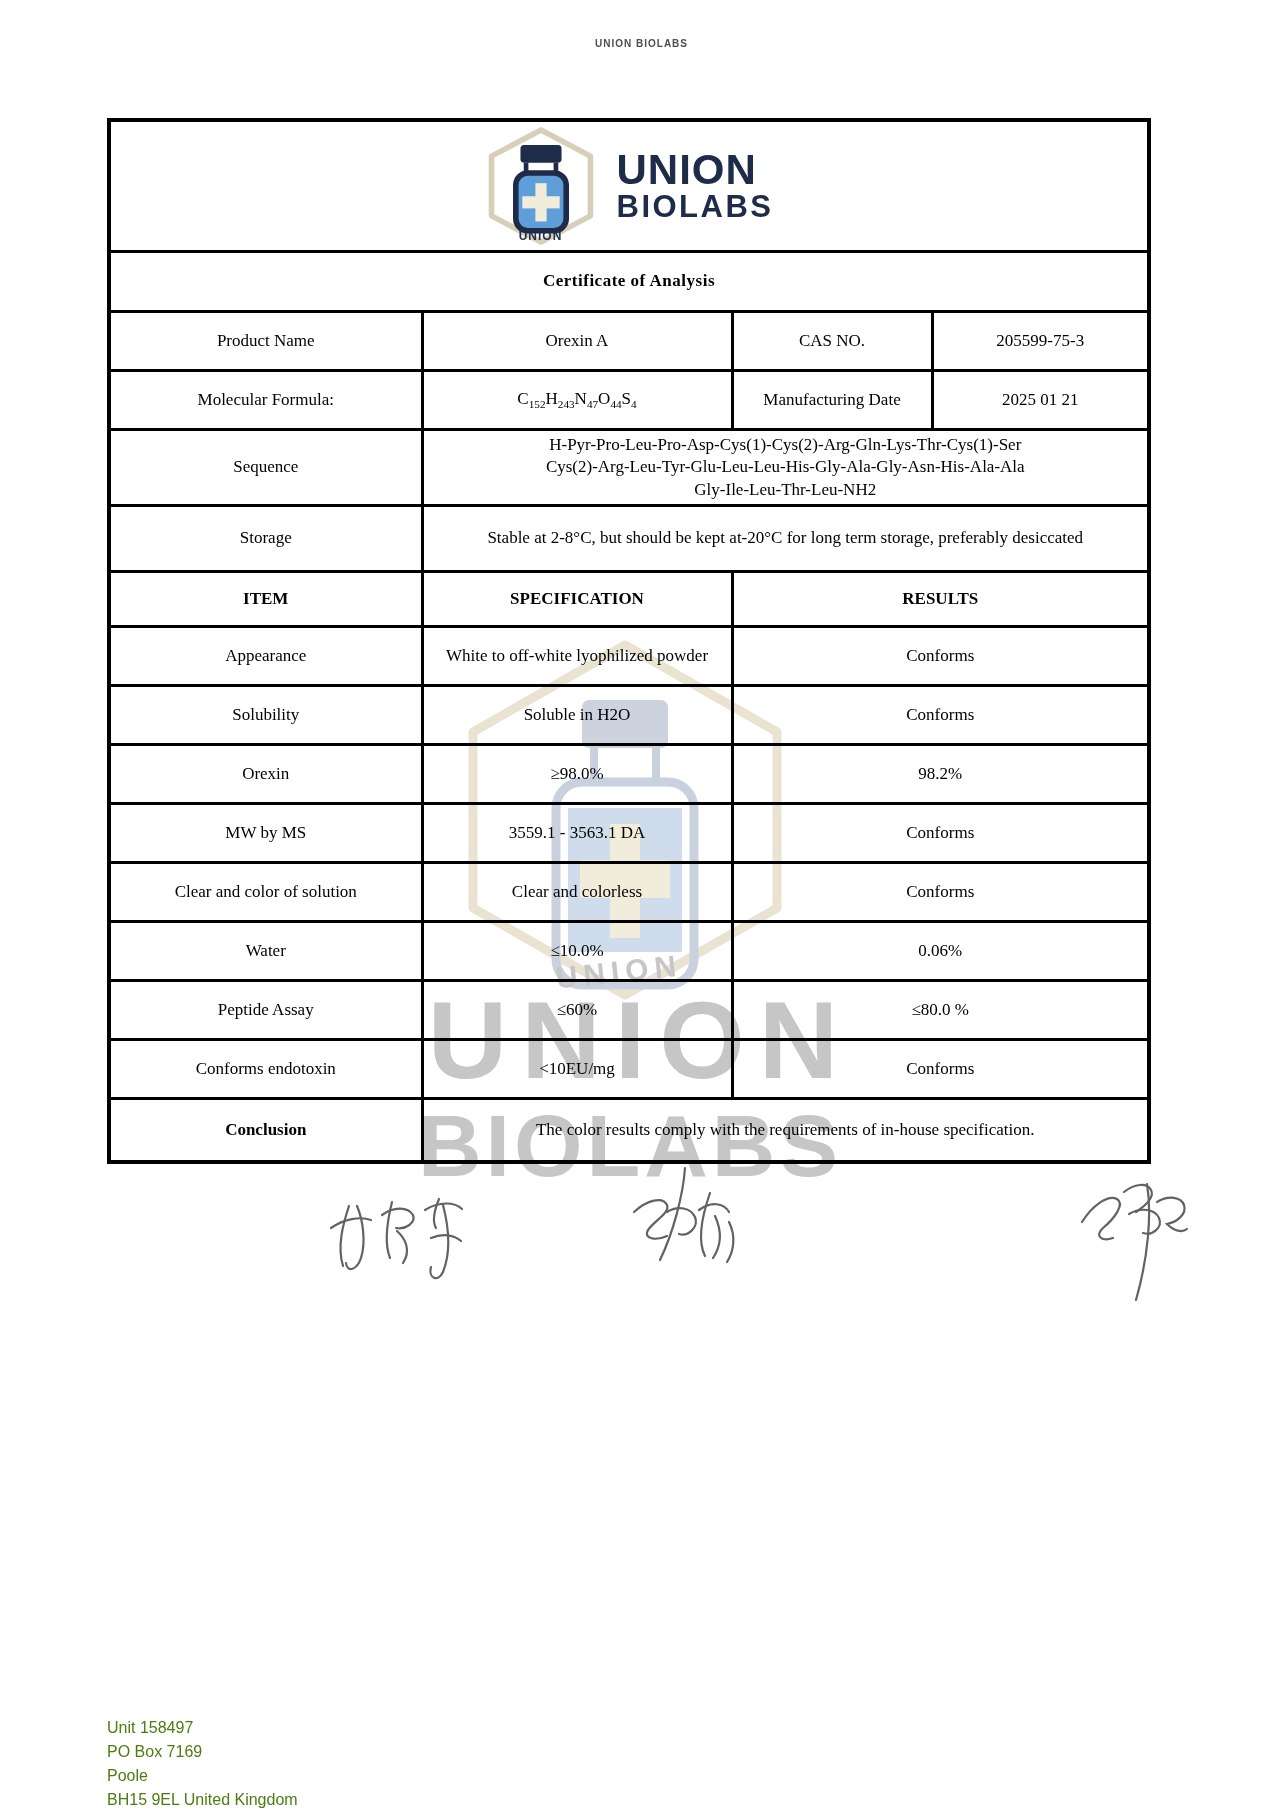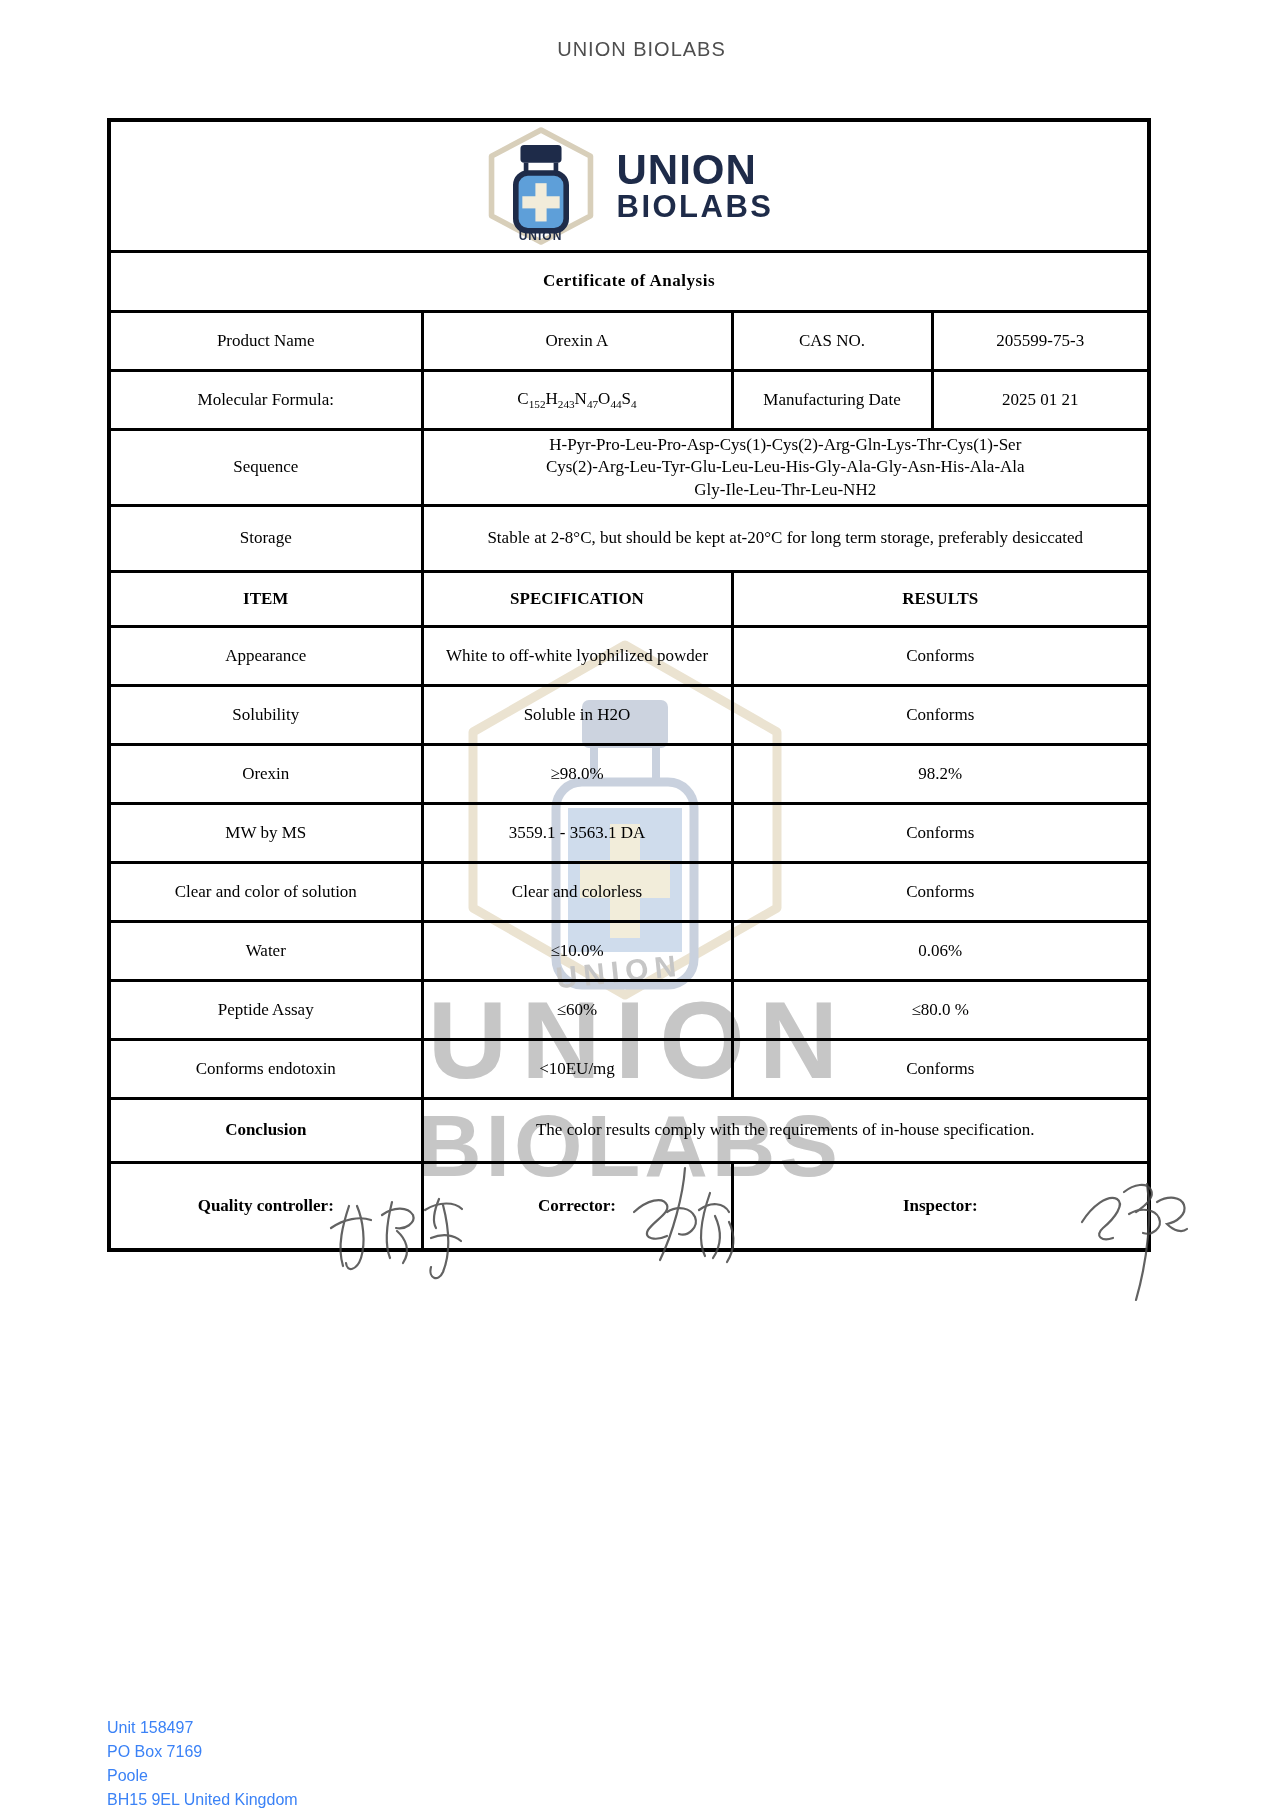--- a/index.html
+++ b/index.html
@@ -1,20 +1,20 @@
 <!DOCTYPE html>
 <html><head>
 <meta charset="utf-8">
 <style>
   html,body{margin:0;padding:0;background:#fff;}
   .page{position:relative;width:1283px;height:1813px;background:#fff;overflow:hidden;
         font-family:"Liberation Serif",serif;color:#000;}
   
   .page-header{position:absolute;top:38px;left:0;width:100%;text-align:center;
-    font-family:"Liberation Sans",sans-serif;font-size:20px;letter-spacing:1px;color:#4e4e4e;}
+    font-family:"Liberation Sans",sans-serif;font-size:10px;letter-spacing:1px;color:#4e4e4e;font-weight:bold;}
   
   .overlay{position:absolute;left:0;top:0;width:1283px;height:1813px;pointer-events:none;}
   .wm{z-index:0;}
   .sig{z-index:3;}
   
   .cert-wrap{position:absolute;left:107px;top:118px;width:1040px;z-index:1;}
   table.cert{width:1040px;border-collapse:collapse;table-layout:fixed;border:4px solid #000;background:transparent;}
   table.cert td{border:3px solid #000;text-align:center;vertical-align:middle;
     font-size:17px;line-height:1.32;padding:3px 8px;background:transparent;}
   .r-logo{height:130px;} .r-title{height:60px;} .r-info{height:59px;} .r-seq{height:76px;}
@@ -29,21 +29,21 @@
   
   .logo-flex{display:flex;align-items:center;justify-content:center;gap:20px;}
   .logo-hex{position:relative;width:112px;height:122px;flex:0 0 auto;}
   .hex-label{position:absolute;left:0;bottom:2px;width:100%;text-align:center;
     font-family:"Liberation Sans",sans-serif;font-weight:bold;font-size:12px;letter-spacing:1px;color:#1e2b49;}
   .logo-text{text-align:left;font-family:"Liberation Sans",sans-serif;color:#1e2b49;}
   .logo-line1{font-size:42px;font-weight:800;line-height:1.0;letter-spacing:1px;}
   .logo-line2{font-size:31px;font-weight:700;line-height:1.05;letter-spacing:2.5px;}
   
   .footer-left{position:absolute;left:107px;top:1716px;font-family:"Liberation Sans",sans-serif;
-    font-size:16px;color:#3b82f6;line-height:24px;}
+    font-size:16px;color:#4d7c0f;line-height:24px;}
   .footer-right{position:absolute;right:103px;top:1752px;text-align:right;
     font-family:"Liberation Sans",sans-serif;font-size:16px;color:#3e3e3e;line-height:24px;}
 </style>
 </head>
 <body>
 
 <div class="page">
 
   <svg class="overlay wm" viewBox="0 0 1283 1813">
     <g>
@@ -173,25 +173,20 @@
         <td>Conforms endotoxin</td>
         <td>&lt;10EU/mg</td>
         <td colspan="2">Conforms</td>
       </tr>
 
       <tr class="r-concl">
         <td class="bold">Conclusion</td>
         <td colspan="3">The color results comply with the requirements of in-house specification.</td>
       </tr>
 
-      <tr class="r-sign">
-        <td class="sign-cell">Quality controller:</td>
-        <td class="sign-cell">Corrector:</td>
-        <td colspan="2" class="sign-cell">Inspector:</td>
-      </tr>
     </tbody>
       </table>
   </div>
 
   <svg class="overlay sig" viewBox="0 0 1283 1813">
     <g stroke="#474747" stroke-width="2.2" fill="none" stroke-linecap="round" opacity="0.85">
       <g>
         <path d="M349,1206 C343,1224 337,1246 343,1266"></path>
         <path d="M331,1228 C344,1219 360,1216 371,1220"></path>
         <path d="M357,1206 C363,1220 366,1242 361,1258 C357,1270 347,1273 346,1263"></path>

